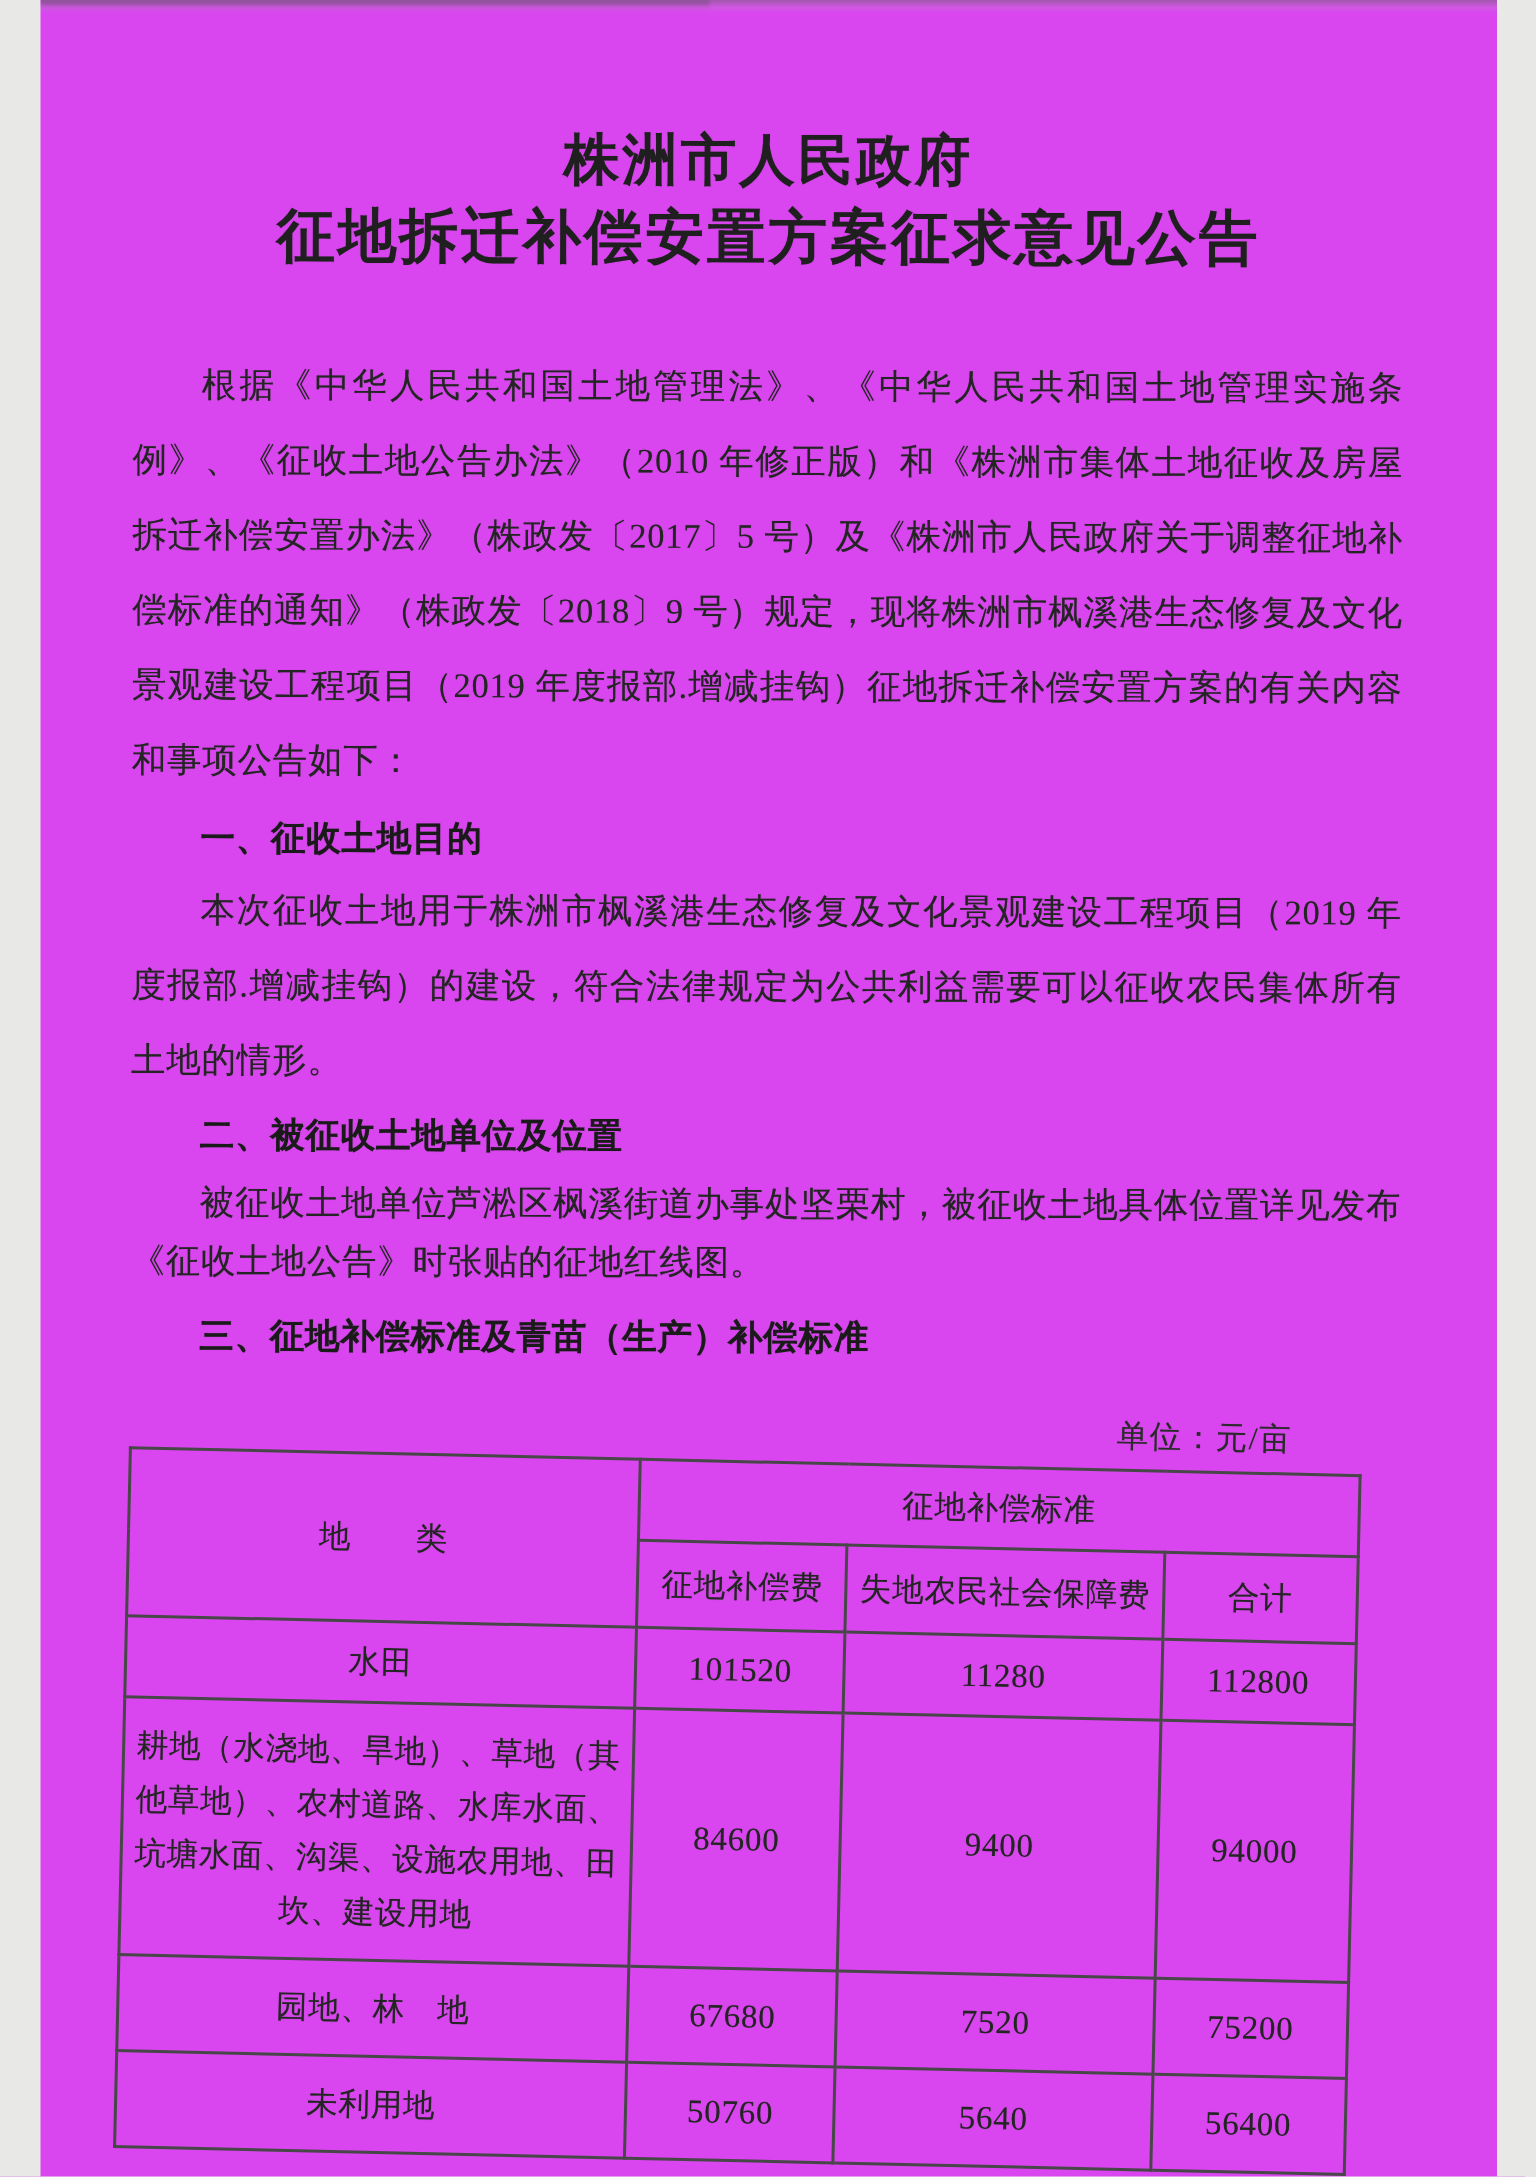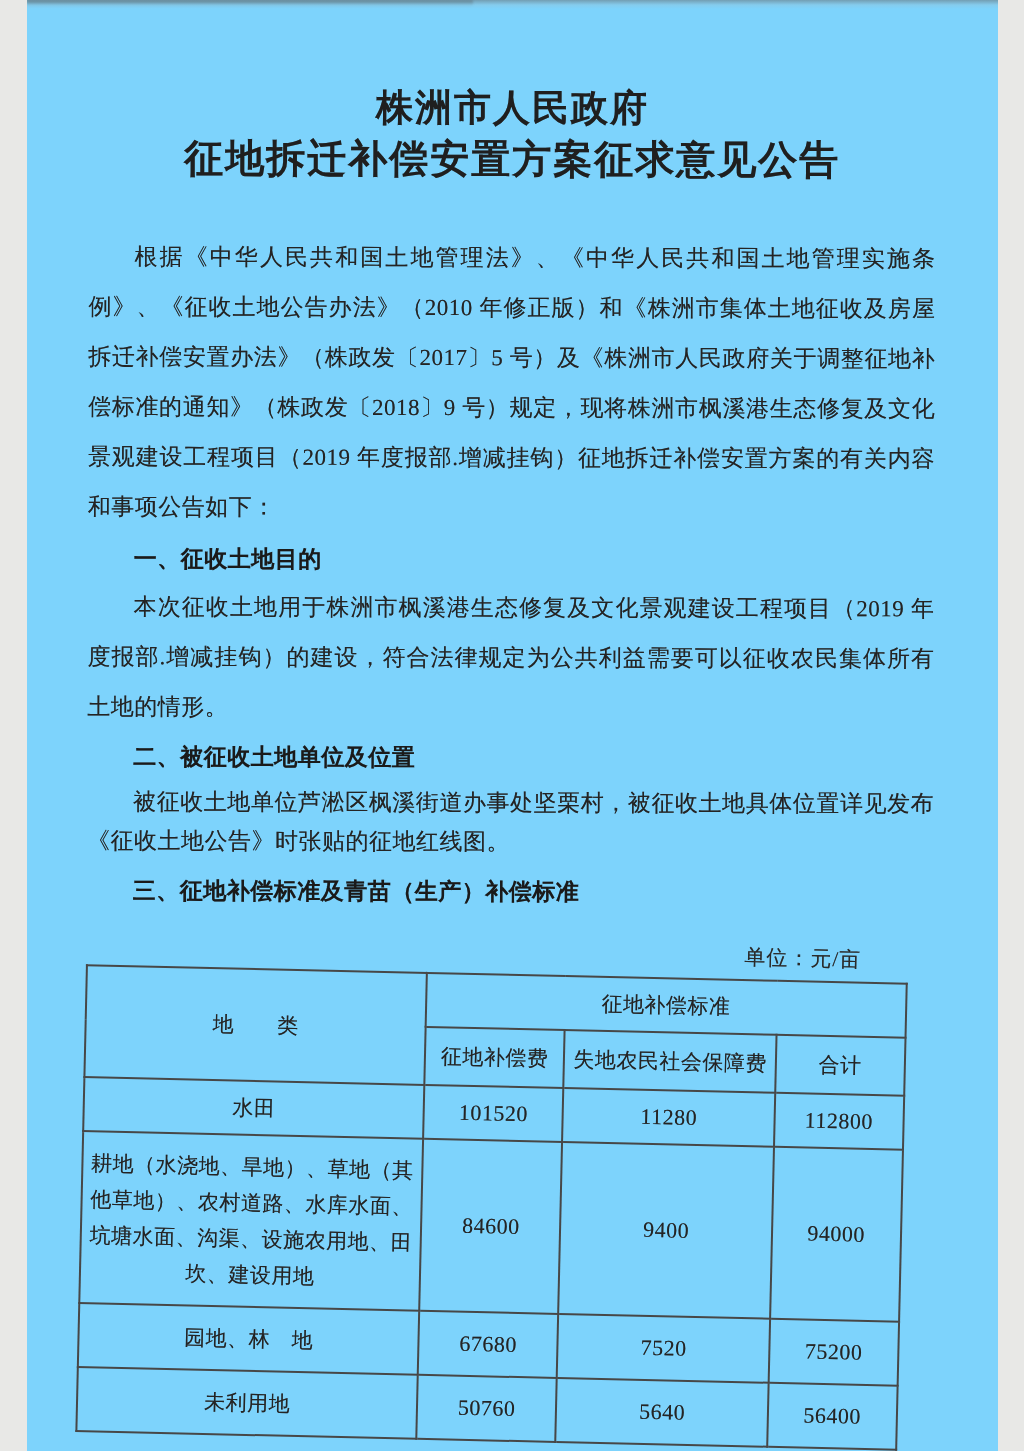--- a/index.html
+++ b/index.html
@@ -4,21 +4,21 @@
 <style>
   * { box-sizing: border-box; margin: 0; padding: 0; }
   html, body { background: #e8e8e6; }
   body { font-family: "Liberation Serif", "DejaVu Serif", serif; }
 
   .page {
     position: relative;
     width: 971px;
     height: 1451px;
     margin: 0 auto;
-    background: #7dd3fc;
+    background: #d946ef;
     overflow: hidden;
     color: #1f1f1f;
   }
 
   
   .scan-top {
     position: absolute; top: 0; left: 0; right: 0; height: 9px;
     background: linear-gradient(180deg, rgba(105,105,105,.50), rgba(170,170,170,.18) 55%, rgba(255,255,255,0));
     pointer-events: none;
   }

